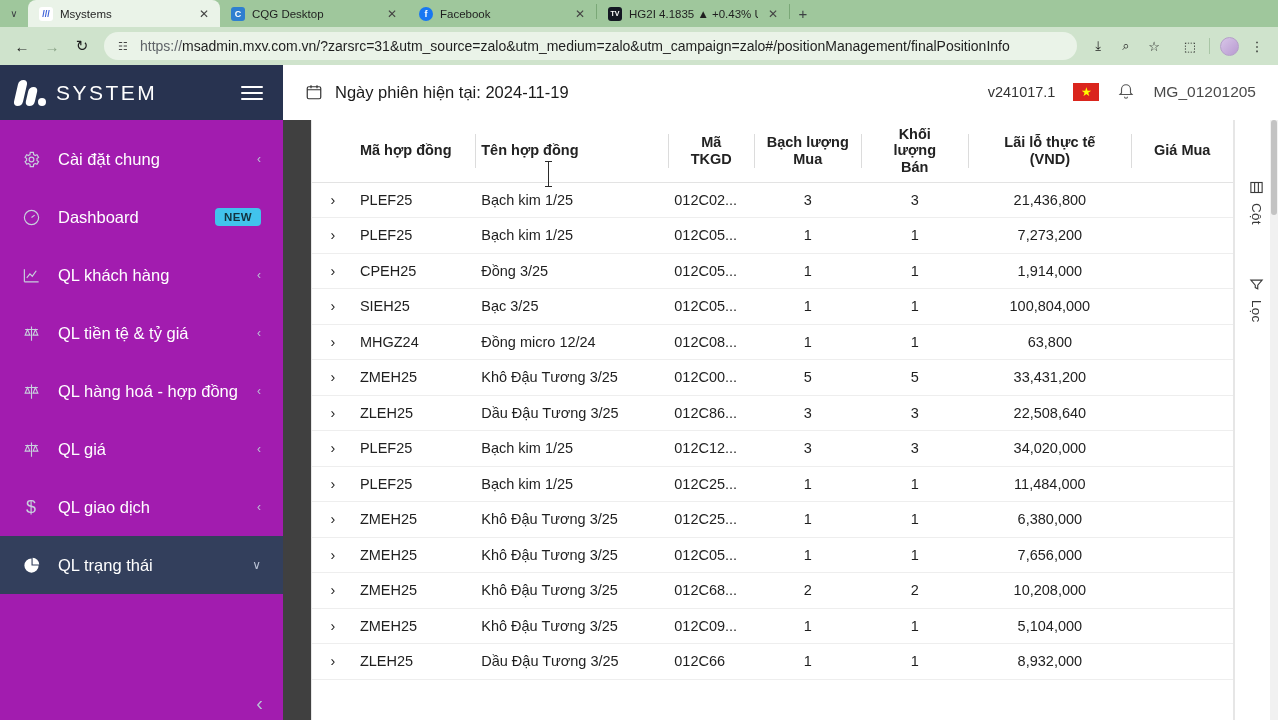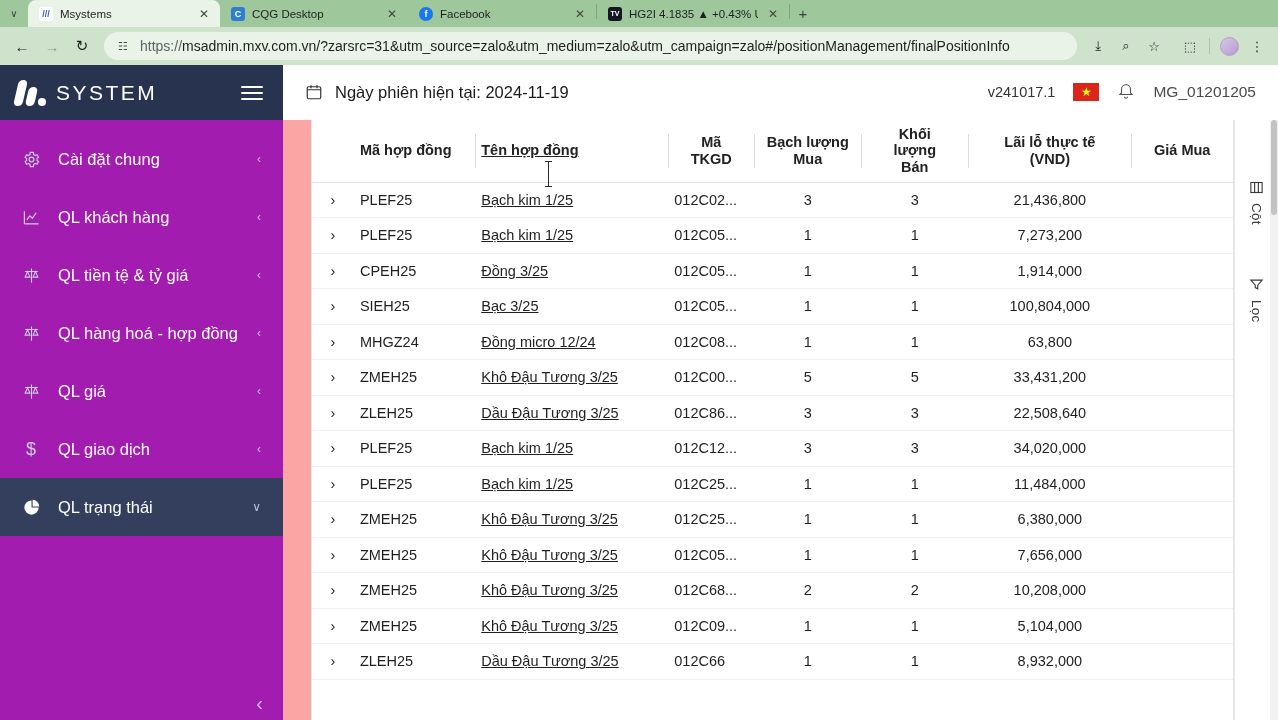--- a/index.html
+++ b/index.html
@@ -117,21 +117,21 @@
   .nav-chev { margin-left: auto; color: #b9c2d4; font-size: 12px; }
   .badge-new {
     margin-left: auto; background: #41c3ec; color: #13333f; font-size: 11.5px;
     font-weight: bold; padding: 3px 9px; border-radius: 4px; letter-spacing: .4px;
   }
   .sidebar-collapse {
     position: absolute; bottom: 5px; right: 20px; color: #b9c2d4; font-size: 20px;
   }
 
   
-  .content { flex: 1; display: flex; flex-direction: column; min-width: 0; background:#fca5a5;}
+  .content { flex: 1; display: flex; flex-direction: column; min-width: 0; background:#404040;}
   .topbar {
     height: 55px; display: flex; align-items: center; padding: 0 22px;
     background: #ffffff; gap: 12px; border-bottom: 1px solid #fff;
   }
   .topbar .cal-ico { color: #333; font-size: 17px; display:flex; }
   .topbar .session-date { font-size: 16.5px; color: #1a1a1a; }
   .topbar .right { margin-left: auto; display: flex; align-items: center; gap: 18px; }
   .topbar .version { font-size: 14.5px; color: #333; }
   .flag {
     width: 26px; height: 18px; background: #da251d; display: flex;
@@ -157,21 +157,21 @@
   table.grid thead th .divider {
     position: absolute; left: 0; top: 14px; bottom: 14px; width: 1px; background: #dcdcdc;
   }
   table.grid tbody td {
     height: 35.5px; font-size: 14.5px; color: #1f1f1f;
     border-bottom: 1px solid #eee; padding: 0 6px; white-space: nowrap;
     overflow: hidden;
   }
   .c-exp { width: 38px; text-align: center; color: #222; font-size: 14px; }
   .c-code { width: 110px; }
-  .c-name { width: 175px; text-decoration: underline; }
+  .c-name { width: 175px; }
   .c-tkgd { width: 78px; text-align: left; }
   .c-buy  { width: 97px; text-align: center; color: #22a53a; }
   .c-sell { width: 97px; text-align: center; color: #d1222b; }
   .c-pnl  { width: 148px; text-align: center; color: #22a53a; }
   .c-price{ width: 92px; }
   th.c-code, th.c-name { text-align: left; }
   th.c-tkgd, th.c-buy, th.c-sell, th.c-pnl { text-align: center; }
   th.c-price { text-align: center; }
 
   
@@ -279,20 +279,30 @@
         <span class="nav-ico">
           <svg width="19" height="19" viewBox="0 0 24 24" fill="none" stroke="#c8cfdd" stroke-width="1.5">
               <circle cx="12" cy="12" r="3"></circle>
               <path d="M19 12a7 7 0 0 0-.1-1.1l2-1.5-2-3.4-2.3.9a7 7 0 0 0-1.9-1.1L14.4 3h-4l-.3 2.8a7 7 0 0 0-1.9 1.1L5.9 6 3.9 9.4l2 1.5A7 7 0 0 0 5.8 12a7 7 0 0 0 .1 1.1l-2 1.5 2 3.4 2.3-.9a7 7 0 0 0 1.9 1.1l.3 2.8h4l.3-2.8a7 7 0 0 0 1.9-1.1l2.3.9 2-3.4-2-1.5A7 7 0 0 0 19 12z"></path>
             </svg>
         </span>
         <span class="nav-label">Cài đặt chung</span>
         <span class="nav-chev">‹</span>
       </div>
 
+      <div class="nav-item">
+        <span class="nav-ico">
+          <svg width="19" height="19" viewBox="0 0 24 24" fill="none" stroke="#c8cfdd" stroke-width="1.5">
+              <circle cx="12" cy="12" r="9"></circle>
+              <path d="M12 12l4-3"></path>
+            </svg>
+        </span>
+        <span class="nav-label">Dashboard</span>
+        <span class="badge-new">NEW</span>
+      </div>
 
       <div class="nav-item">
         <span class="nav-ico">
           <svg width="19" height="19" viewBox="0 0 24 24" fill="none" stroke="#c8cfdd" stroke-width="1.5">
               <path d="M3 20V4M3 20h18"></path>
               <path d="M6 15l4-5 3 3 5-7"></path>
             </svg>
         </span>
         <span class="nav-label">QL khách hàng</span>
         <span class="nav-chev">‹</span>

